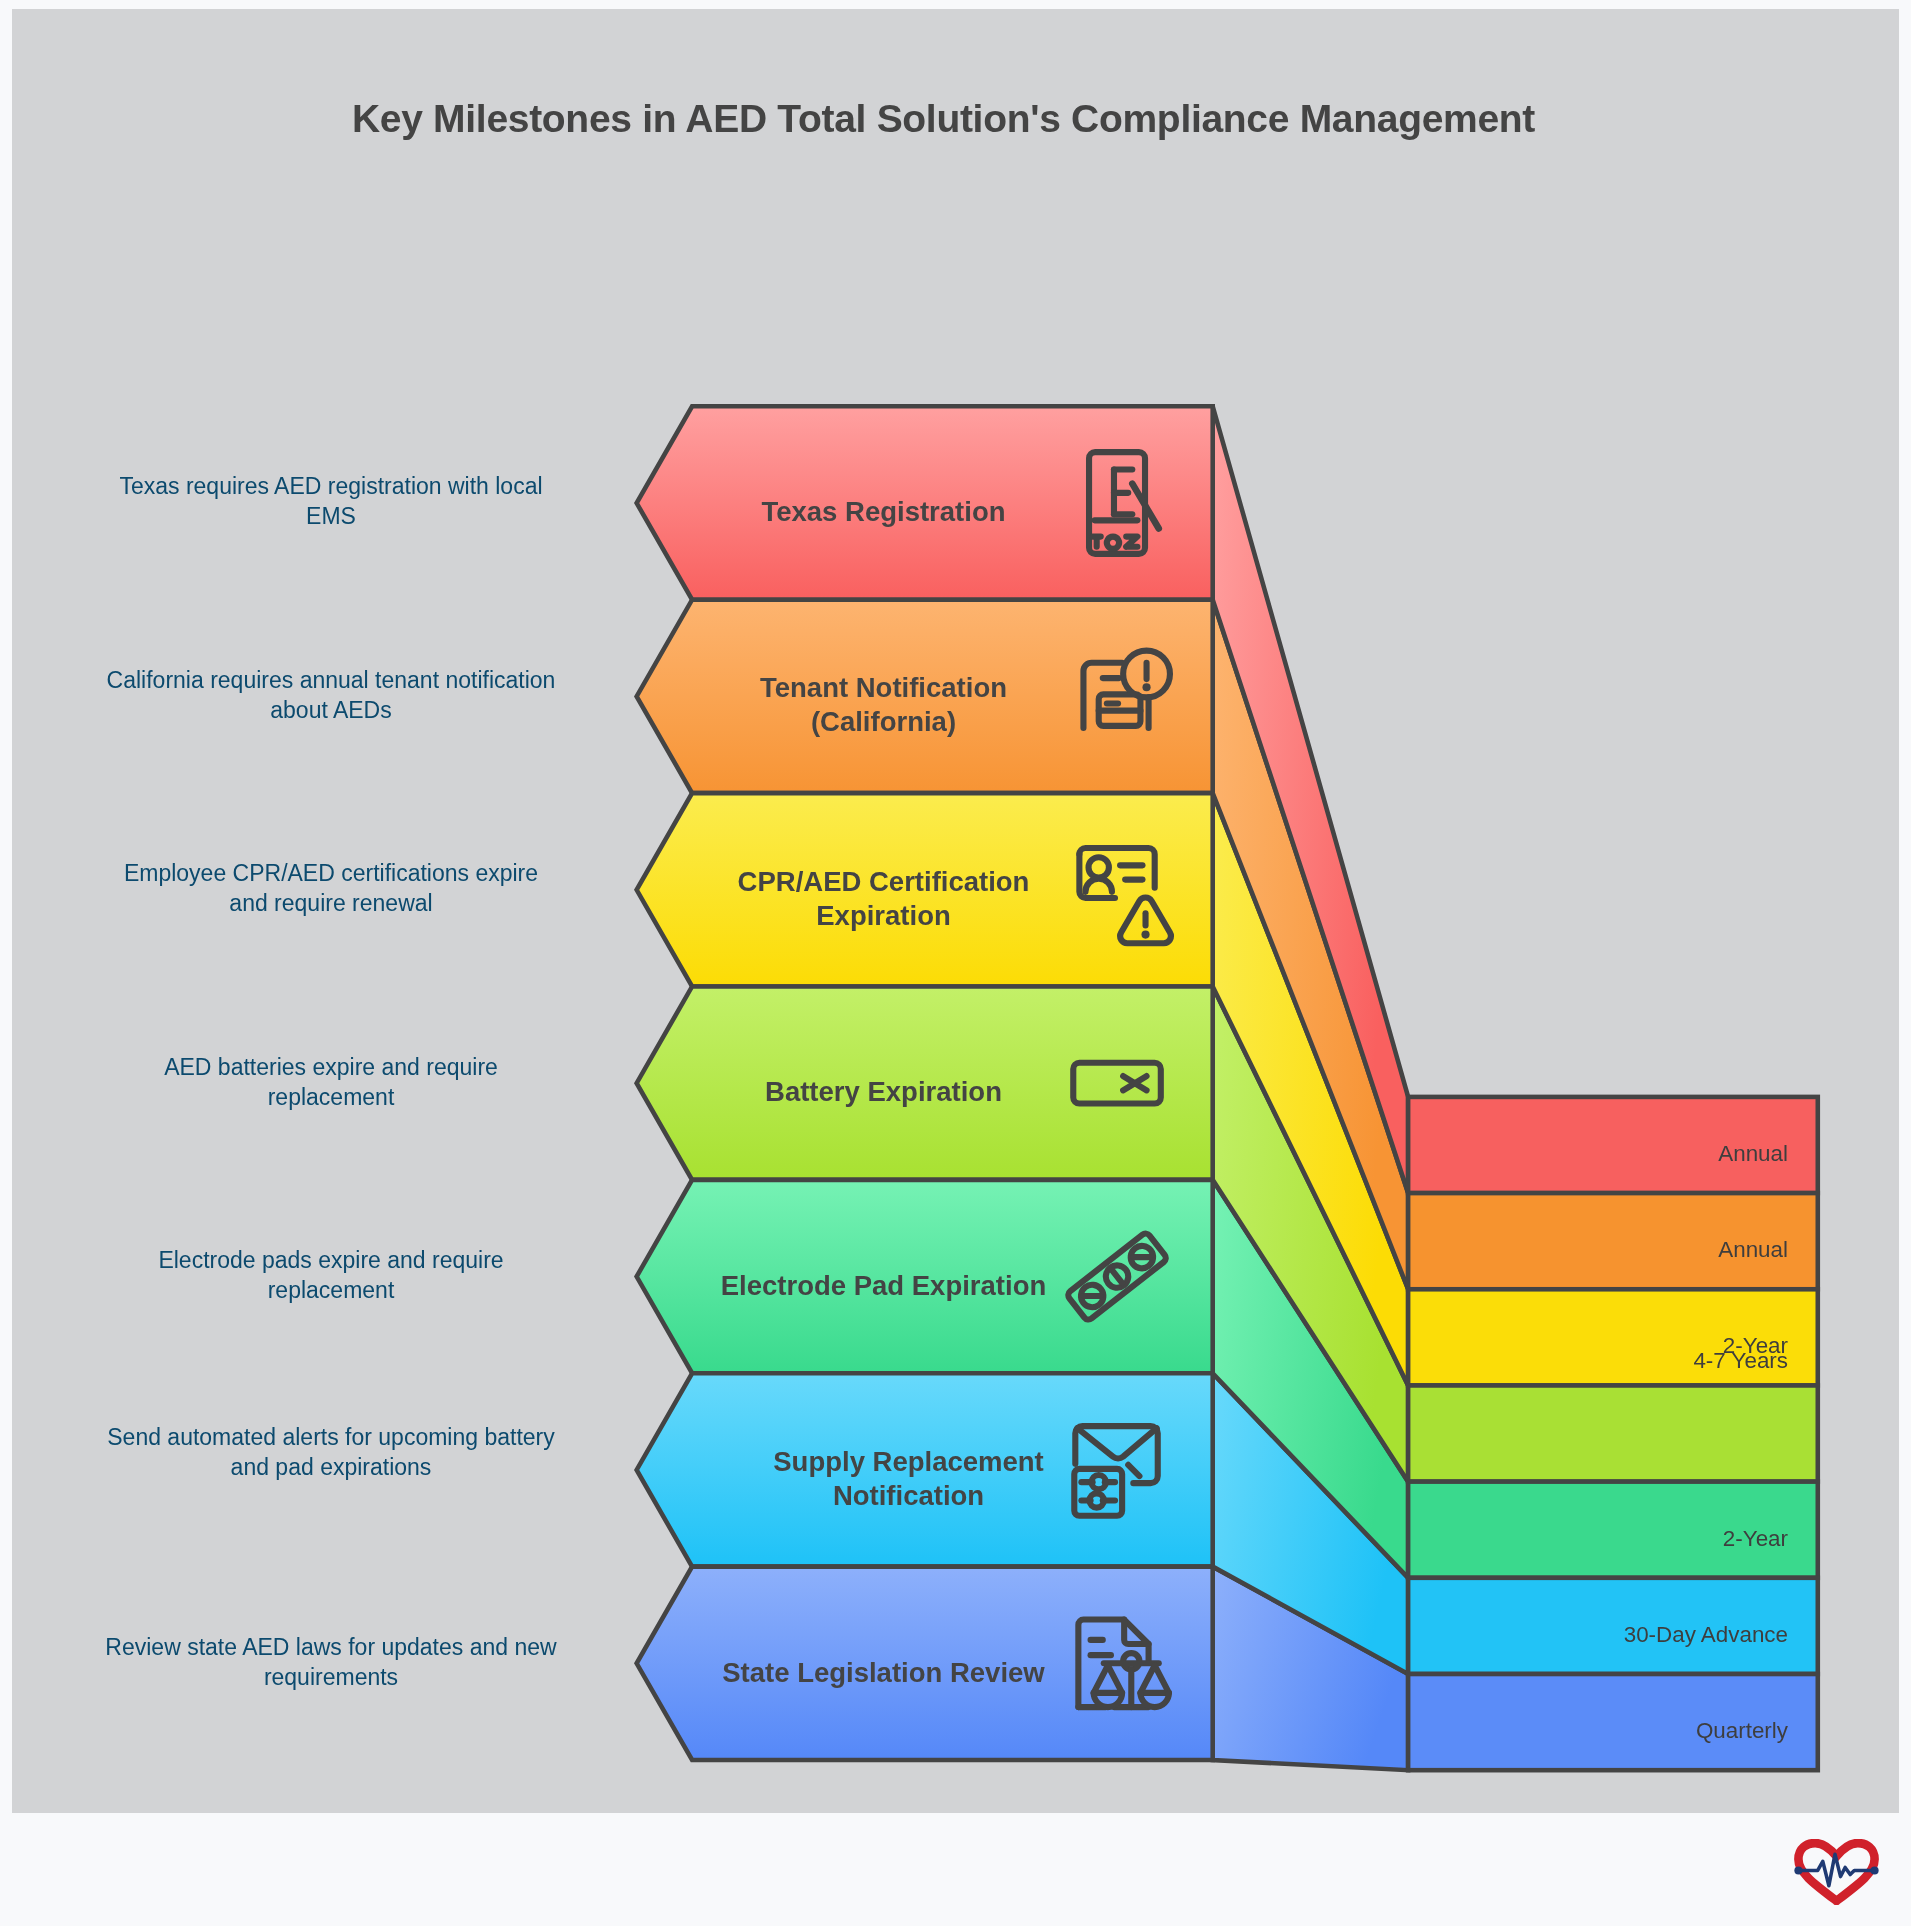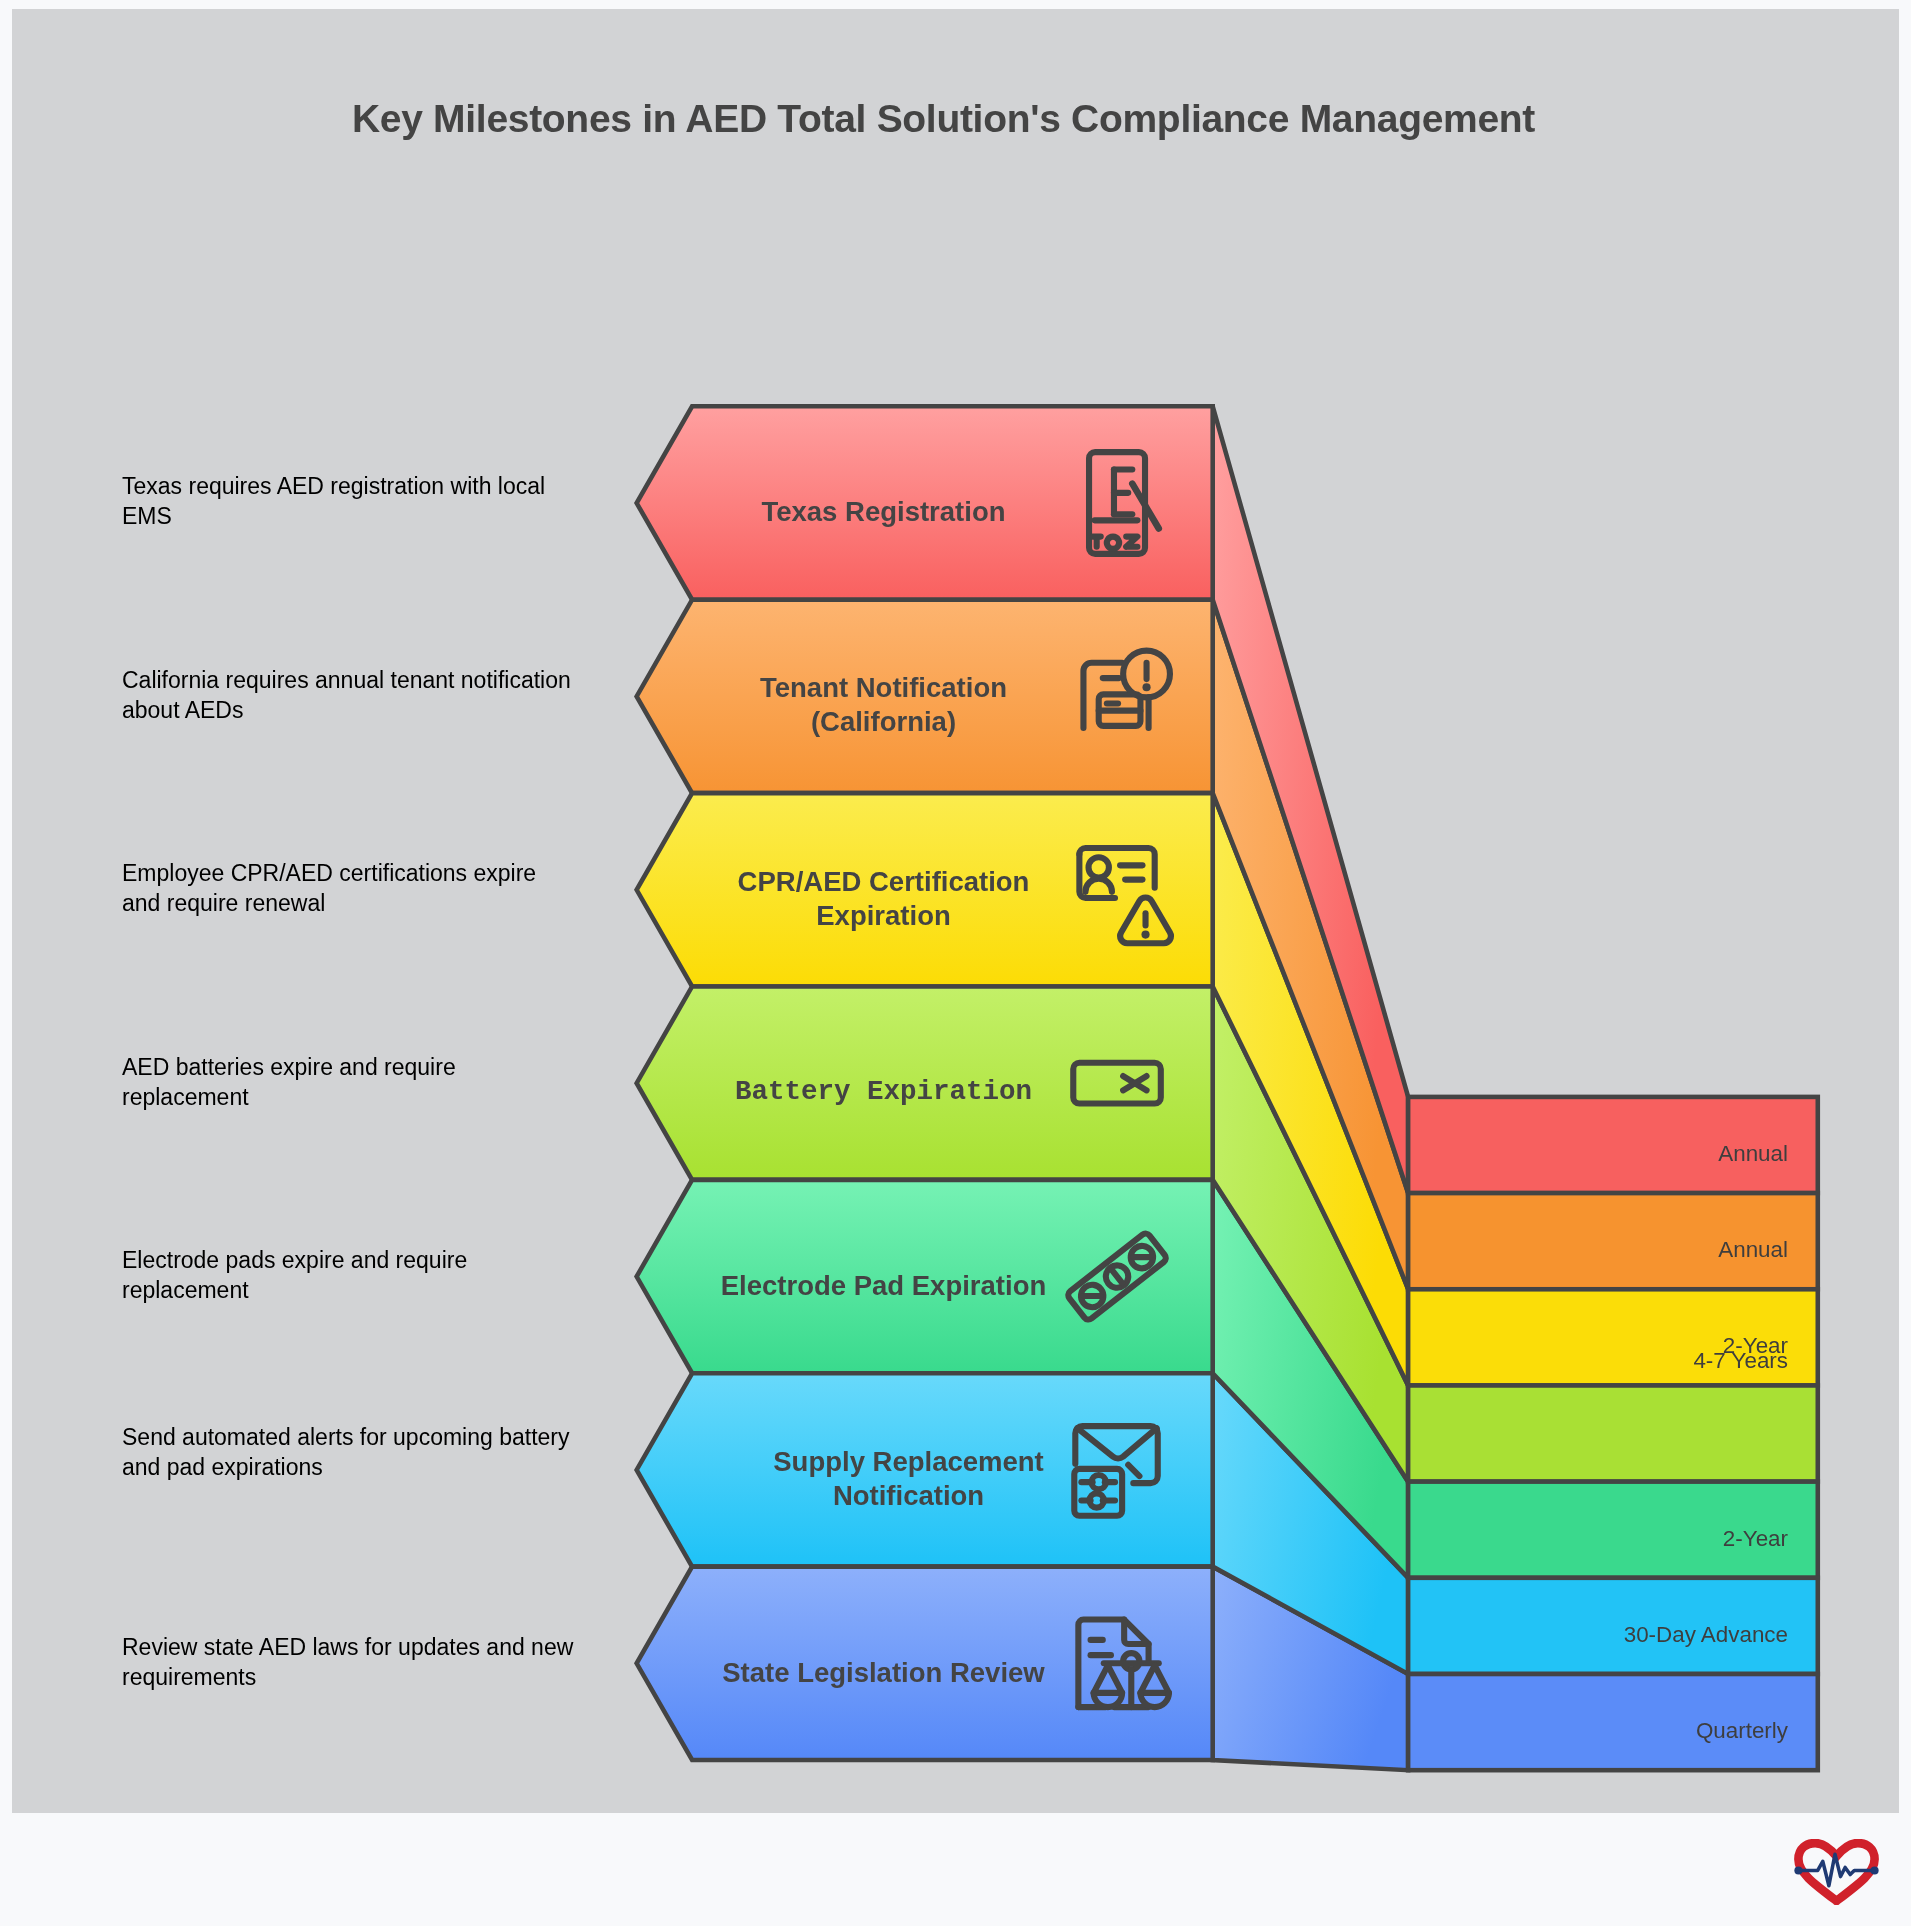--- a/index.html
+++ b/index.html
@@ -31,27 +31,26 @@
 
   
   #diagram{
     position:absolute;
     left:0;top:0;
     width:1887px;height:1804px;
   }
 
   .desc{
     position:absolute;
-    text-align:left;
-    color:#000000;
+    text-align:center;
+    color:#0c4a6e;
     font-size:23px;
     line-height:1.32;
     width:458px;
     left:102px;
-    margin-left:20px;
   }
 
   .freqlabel{
     position:absolute;
     text-align:right;
     color:#3e3e3e;
     font-size:22.4px;
     font-weight:normal;
   }
 
@@ -282,21 +281,21 @@
       <div class="desc" style="top: 858px;">Employee CPR/AED certifications expire and require renewal</div>
       <div class="desc" style="top: 1052px;">AED batteries expire and require replacement</div>
       <div class="desc" style="top: 1245px;">Electrode pads expire and require replacement</div>
       <div class="desc" style="top: 1422px;">Send automated alerts for upcoming battery and pad expirations</div>
       <div class="desc" style="top: 1632px;">Review state AED laws for updates and new requirements</div>
     </div>
   <div id="labels">
       <div class="arrowlabel" style="left: 703px; width: 361px; top: 512px; transform: translateY(-50%);">Texas Registration</div>
       <div class="arrowlabel" style="left: 703px; width: 361px; top: 705px; transform: translateY(-50%);">Tenant Notification (California)</div>
       <div class="arrowlabel" style="left: 703px; width: 361px; top: 899px; transform: translateY(-50%);">CPR/AED Certification Expiration</div>
-      <div class="arrowlabel" style="left: 703px; width: 361px; top: 1092px; transform: translateY(-50%); font-family: Liberation Mono, monospace;">Battery Expiration</div>
+      <div class="arrowlabel" style="left: 703px; width: 361px; top: 1092px; transform: translateY(-50%);">Battery Expiration</div>
       <div class="arrowlabel" style="left: 703px; width: 361px; top: 1286px; transform: translateY(-50%);">Electrode Pad Expiration</div>
       <div class="arrowlabel" style="left: 728px; width: 361px; top: 1479px; transform: translateY(-50%);">Supply Replacement Notification</div>
       <div class="arrowlabel" style="left: 703px; width: 361px; top: 1673px; transform: translateY(-50%);">State Legislation Review</div>
     </div>
   <div id="freqs">
       <div class="freqlabel" style="left: 1424px; width: 364px; top: 1141px;">Annual</div>
       <div class="freqlabel" style="left: 1424px; width: 364px; top: 1237px;">Annual</div>
       <div class="freqlabel" style="left: 1424px; width: 364px; top: 1333px;">2-Year</div>
       <div class="freqlabel" style="left: 1424px; width: 364px; top: 1348px;">4-7 Years</div>
       <div class="freqlabel" style="left: 1424px; width: 364px; top: 1526px;">2-Year</div>

